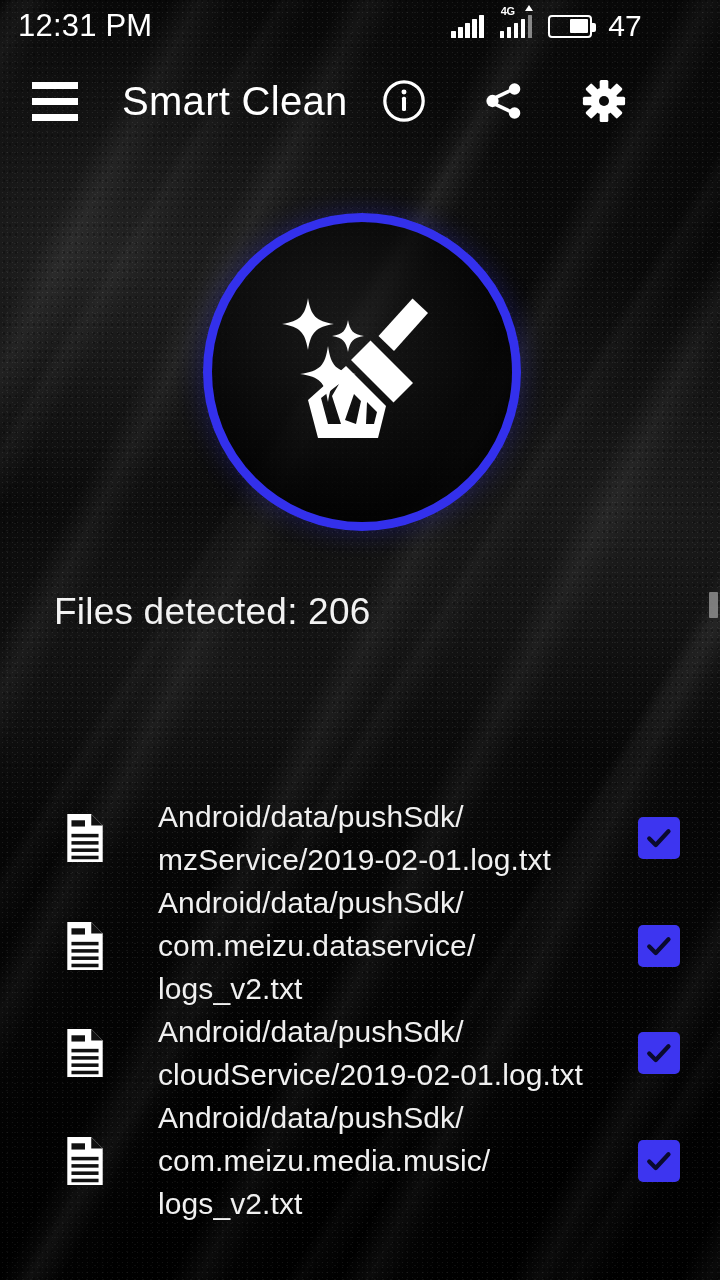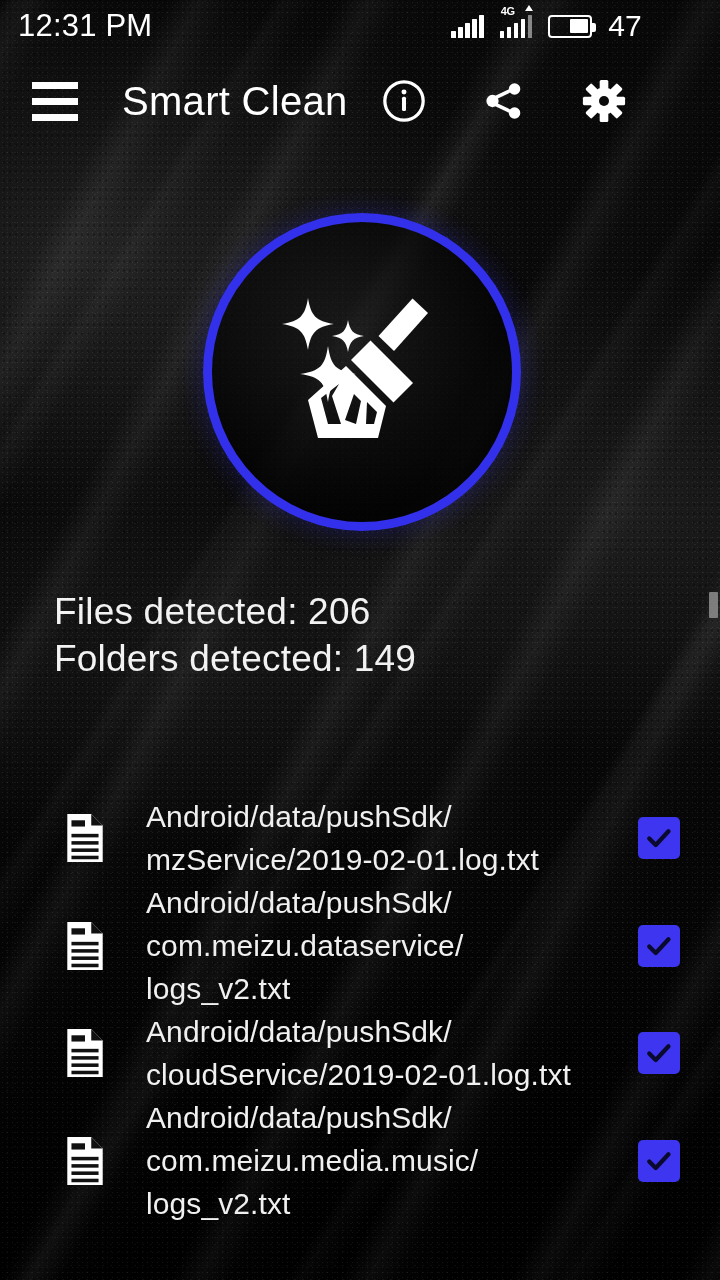--- a/index.html
+++ b/index.html
@@ -112,21 +112,21 @@
   
   #stats { position:absolute; left:54px; top:588px; z-index:5; }
   #stats div { color:#f2f2f2; font-size:37px; line-height:47px; letter-spacing:.2px; white-space:nowrap; }
 
   
   #file-list { position:absolute; left:0; top:795px; width:720px; z-index:5; }
   .file-row { display:flex; align-items:center; width:720px; padding:0 40px 0 62px; }
   .file-icon { width:46px; flex:0 0 46px; display:flex; align-items:center; justify-content:center; }
   .file-path {
     flex:1; color:#f0f0f0; font-size:30px; line-height:43px;
-    margin-left:38px; letter-spacing:.1px; white-space:pre-line;
+    margin-left:50px; letter-spacing:.1px; white-space:pre-line;
   }
   .file-check {
     flex:0 0 42px; width:42px; height:42px; border-radius:5px;
     background:#3d35f0; display:flex; align-items:center; justify-content:center;
     cursor:pointer; margin-left:14px;
   }
   .file-check svg { width:30px; height:30px; }
 
   
   #scrollthumb {
@@ -233,21 +233,20 @@
         <path d="M84 94 L124 134 L116 166 L56 166 L46 128 Z
                  M77 112 L59 126 L66 152 L79 152 L70 124 Z
                  M92 122 L83 148 L94 152 L99 129 Z
                  M105 130 L104 152 L112 152 L115 140 Z" fill-rule="evenodd"></path>
       </g>
     </svg>
   </div>
 
   <div id="stats">
     <div>Files detected: 206</div>
-    <div>Folders detected: 149</div>
   </div>
 
   <div id="file-list">
   <div class="file-row">
     <div class="file-icon">
       <svg viewBox="0 0 40 48" width="42" height="50">
         <path d="M3 1 H26 L37 12 V47 H3 Z" fill="#ffffff"></path>
         <path d="M26 1 L37 12 H26 Z" fill="#111111"></path>
         <rect x="7" y="7" width="13" height="6" fill="#111111"></rect>
         <rect x="7" y="20" width="26" height="3.4" fill="#111111"></rect>

